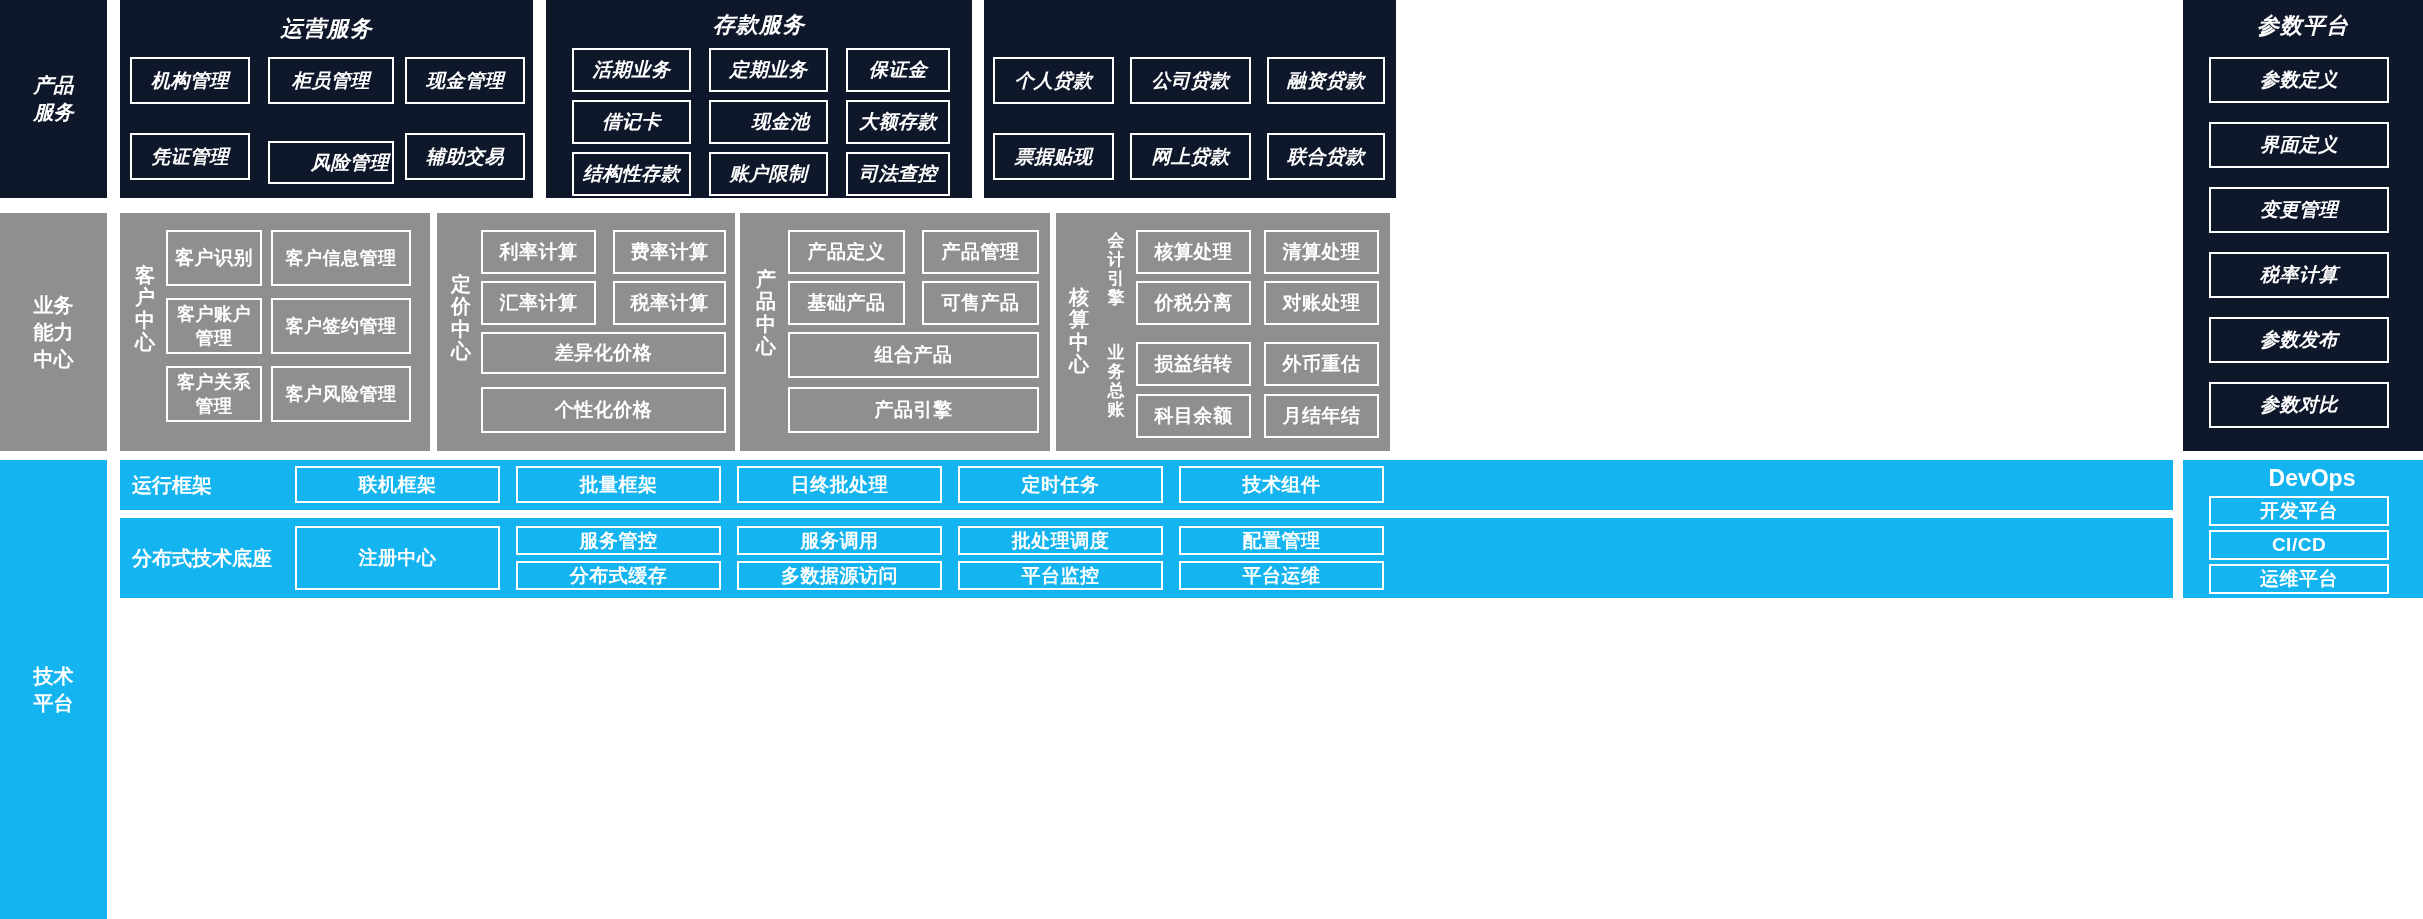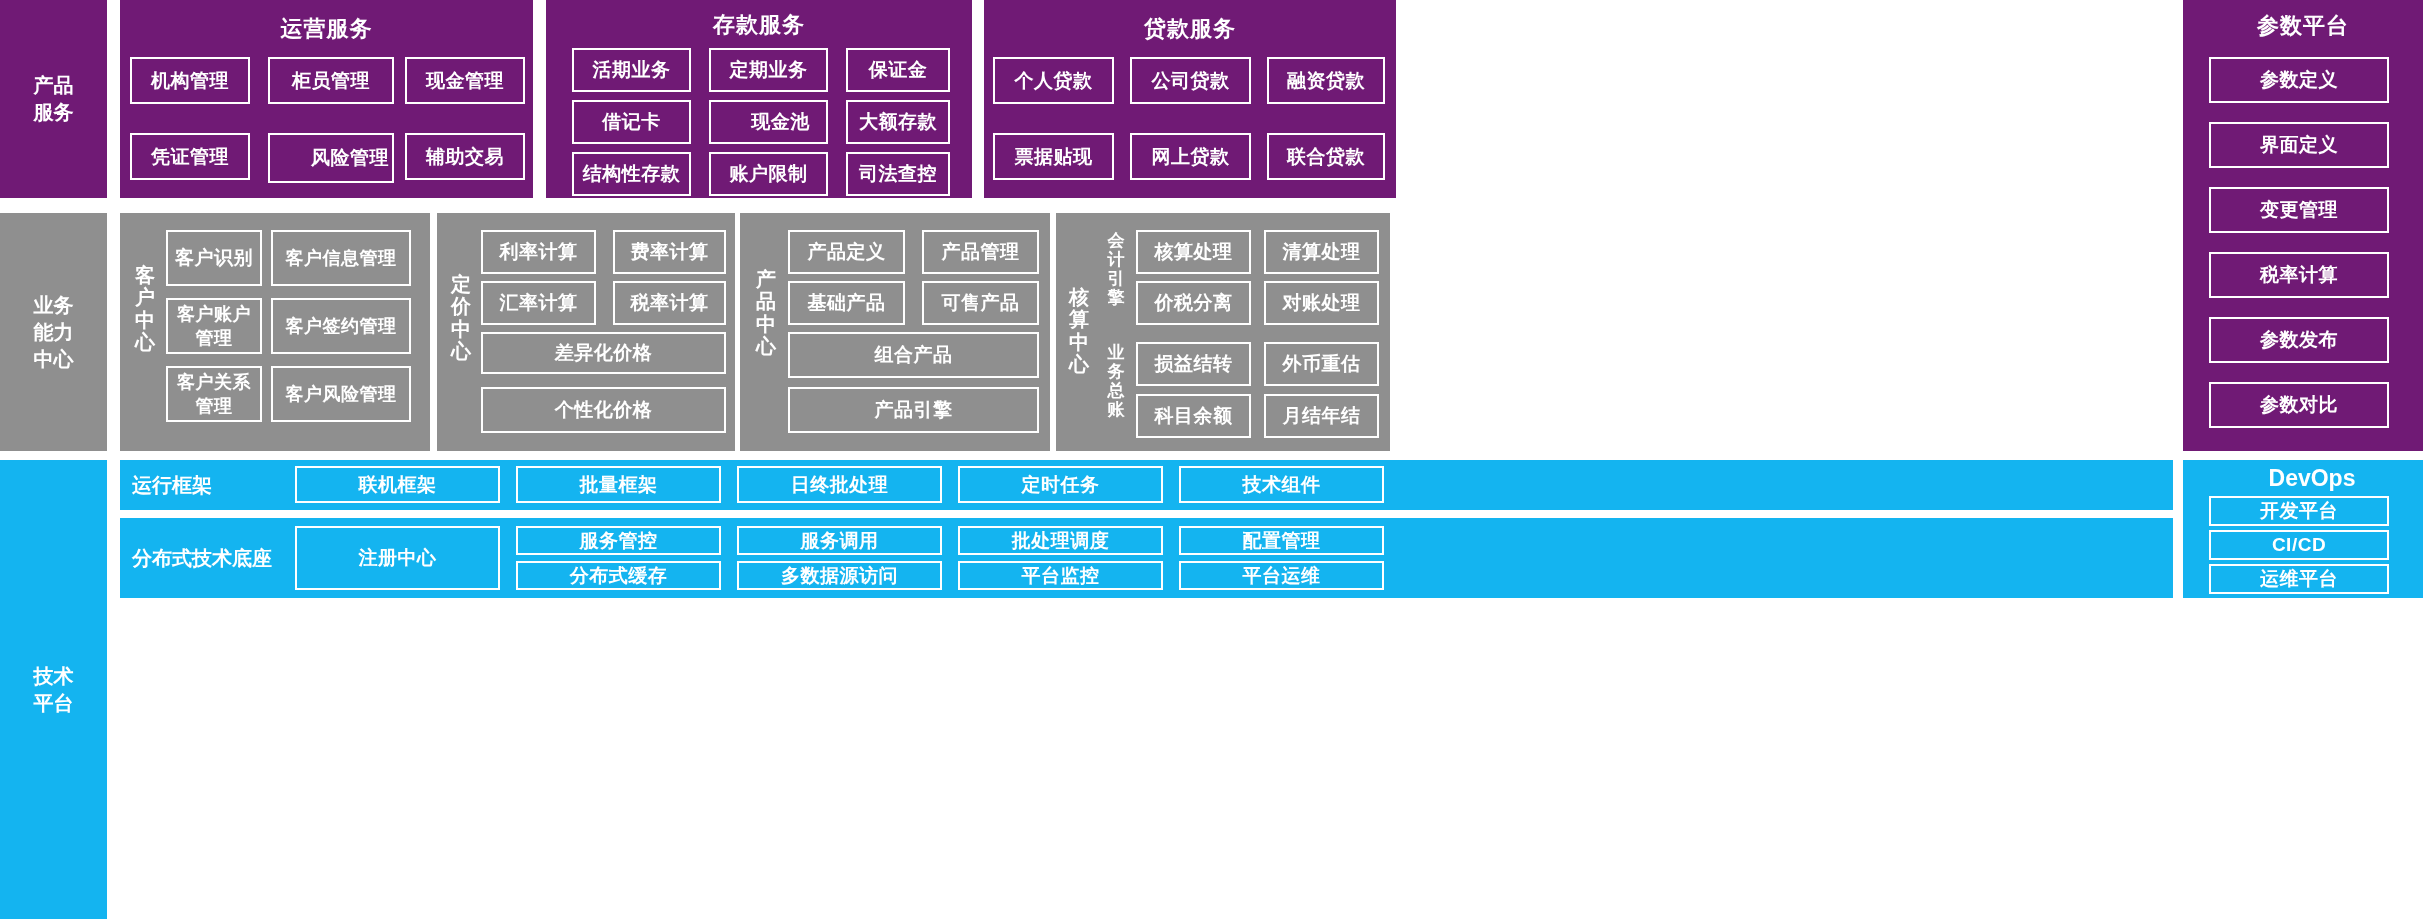--- a/index.html
+++ b/index.html
@@ -13,21 +13,21 @@
   }
   #canvas {
     position: relative;
     width: 2423px;
     height: 919px;
     background: #ffffff;
     overflow: hidden;
   }
 
   
-  .teal      { background: #701a75; }
+  .teal      { background: #0f172a; font-style: italic; }
   .cyan      { background: #14b4f0; }
   .gray      { background: #8f8f8f; }
 
   .row-label {
     position: absolute;
     display: flex;
     align-items: center;
     justify-content: center;
     color: #ffffff;
     font-weight: bold;
@@ -102,39 +102,38 @@
 
   <div class="row-label teal" style="left:0px; top:0px; width:107px; height:198px;">产品
 服务</div>
 
   <div class="panel teal" style="left:120px; top:0px; width:413px; height:198px;">
     <div class="panel-title" style="margin-top:14px;">运营服务</div>
     <div class="cell" style="left:10px; top:57px; width:120px; height:47px;">机构管理</div>
     <div class="cell" style="left:148px; top:57px; width:126px; height:47px;">柜员管理</div>
     <div class="cell" style="left:285px; top:57px; width:120px; height:47px;">现金管理</div>
     <div class="cell" style="left:10px; top:133px; width:120px; height:47px;">凭证管理</div>
-    <div class="cell" style="left:148px; top:133px; width:126px; height:50px;padding-left:38px;">风险管理</div>
+    <div class="cell" style="left:148px; top:141px; width:126px; height:43px;padding-left:38px;">风险管理</div>
     <div class="cell" style="left:285px; top:133px; width:120px; height:47px;">辅助交易</div>
   </div>
 
   <div class="panel teal" style="left:546px; top:0px; width:426px; height:198px;">
     <div class="panel-title" style="margin-top:10px;">存款服务</div>
     <div class="cell" style="left:26px; top:48px; width:119px; height:44px;">活期业务</div>
     <div class="cell" style="left:163px; top:48px; width:119px; height:44px;">定期业务</div>
     <div class="cell" style="left:300px; top:48px; width:104px; height:44px;">保证金</div>
     <div class="cell" style="left:26px; top:100px; width:119px; height:44px;">借记卡</div>
     <div class="cell" style="left:163px; top:100px; width:119px; height:44px;padding-left:24px;">现金池</div>
     <div class="cell" style="left:300px; top:100px; width:104px; height:44px;">大额存款</div>
     <div class="cell" style="left:26px; top:152px; width:119px; height:44px;">结构性存款</div>
     <div class="cell" style="left:163px; top:152px; width:119px; height:44px;">账户限制</div>
     <div class="cell" style="left:300px; top:152px; width:104px; height:44px;">司法查控</div>
   </div>
 
   <div class="panel teal" style="left:984px; top:0px; width:412px; height:198px;">
-    <div class="panel-title" style="margin-top:14px;">贷款服务</div>
     <div class="cell" style="left:9px; top:57px; width:121px; height:47px;">个人贷款</div>
     <div class="cell" style="left:146px; top:57px; width:121px; height:47px;">公司贷款</div>
     <div class="cell" style="left:283px; top:57px; width:118px; height:47px;">融资贷款</div>
     <div class="cell" style="left:9px; top:133px; width:121px; height:47px;">票据贴现</div>
     <div class="cell" style="left:146px; top:133px; width:121px; height:47px;">网上贷款</div>
     <div class="cell" style="left:283px; top:133px; width:118px; height:47px;">联合贷款</div>
   </div>
 
   <div class="panel teal" style="left:2183px; top:0px; width:240px; height:451px;">
     <div class="panel-title" style="margin-top:11px;">参数平台</div>

